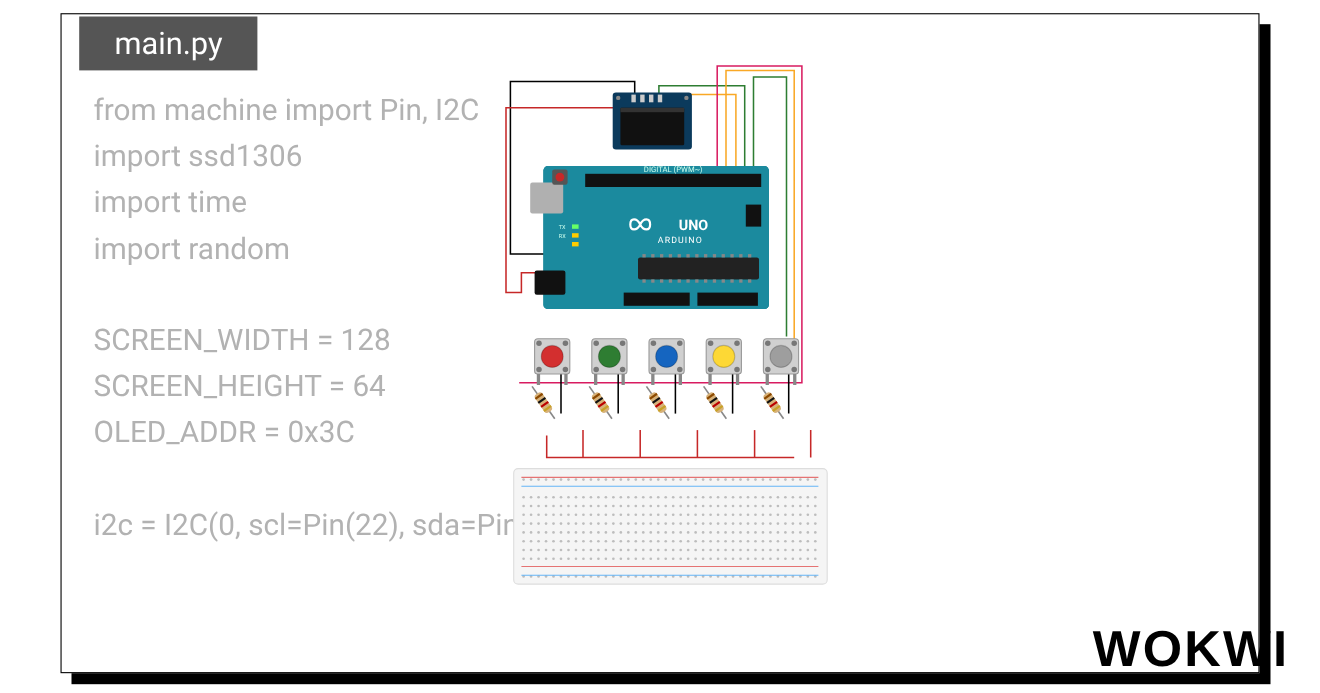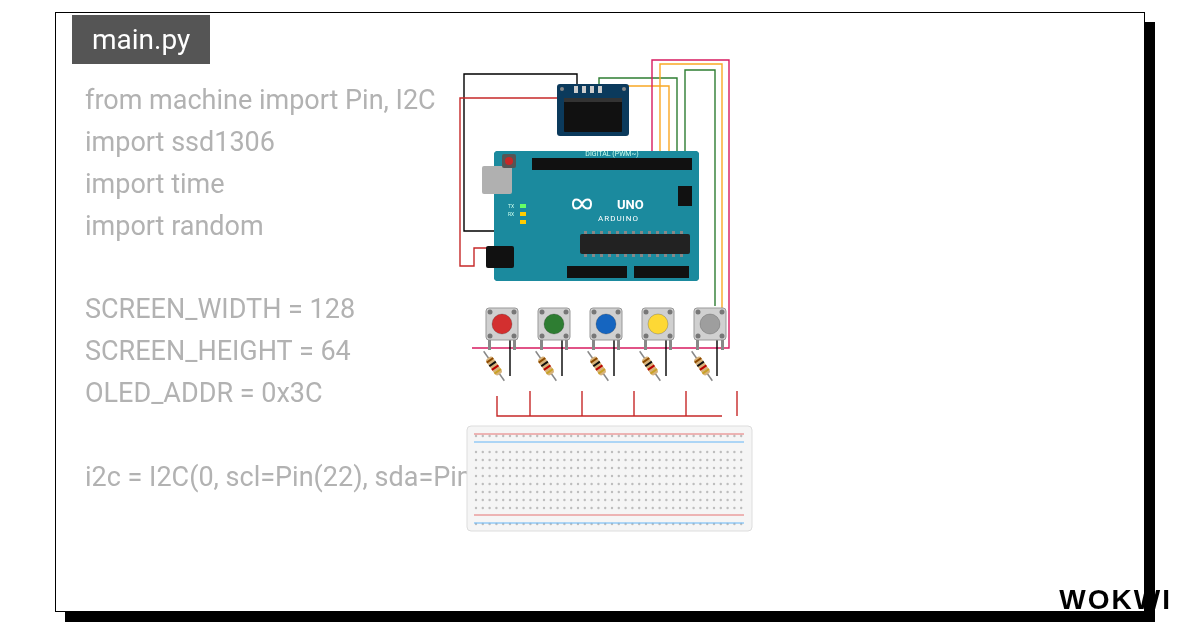--- a/index.html
+++ b/index.html
@@ -27,21 +27,21 @@
     width: 1090px;
     height: 600px;
     background: #000;
   }
   .filename-tab {
     position: absolute;
     left: 72px;
     top: 15px;
     background: #555;
     color: #fff;
-    padding: 8px 20px;
+    padding: 8px 32px;
     font-size: 28px;
     font-weight: 400;
   }
   .code-area {
     position: absolute;
     left: 85px;
     top: 80px;
     font-size: 27px;
     line-height: 1.55;
     color: #b2b2b2;
@@ -52,21 +52,21 @@
     position: absolute;
     left: 402px;
     top: 56px;
     width: 380px;
     height: 480px;
   }
   .logo {
     position: absolute;
     right: 28px;
     bottom: 14px;
-    font-size: 28px;
+    font-size: 46px;
     font-weight: 600;
     letter-spacing: 2px;
     color: #000;
     font-family: "Comic Sans MS", cursive, sans-serif;
   }
 </style>
 </head>
 <body>
 
 <div class="shadow"></div>

